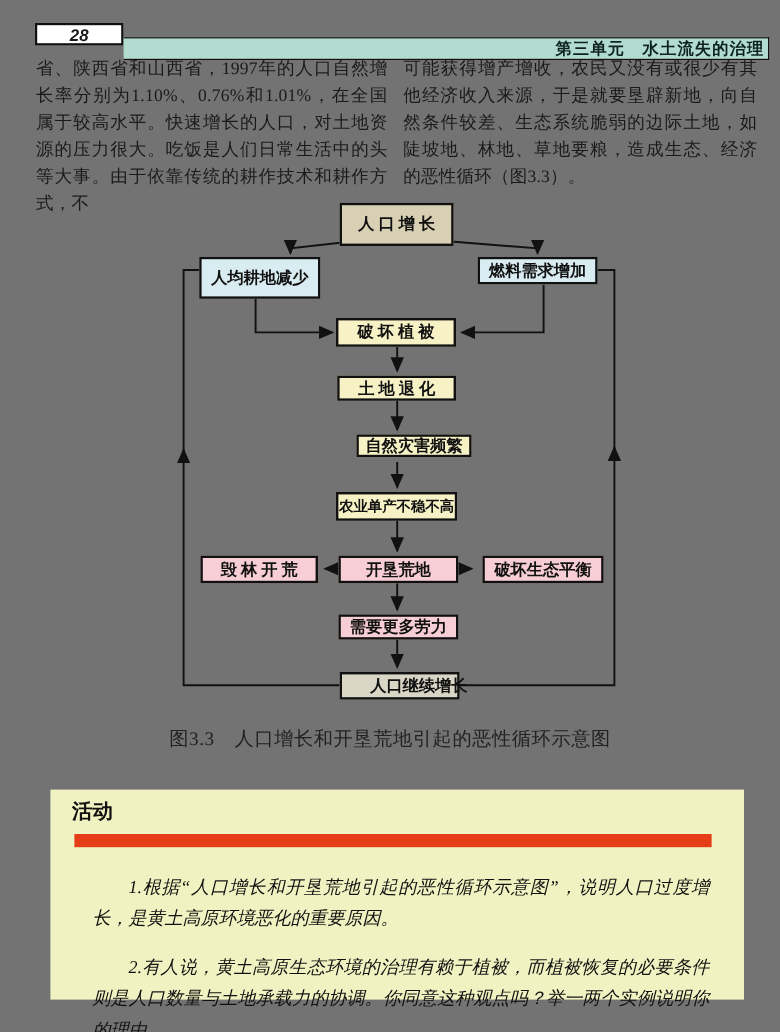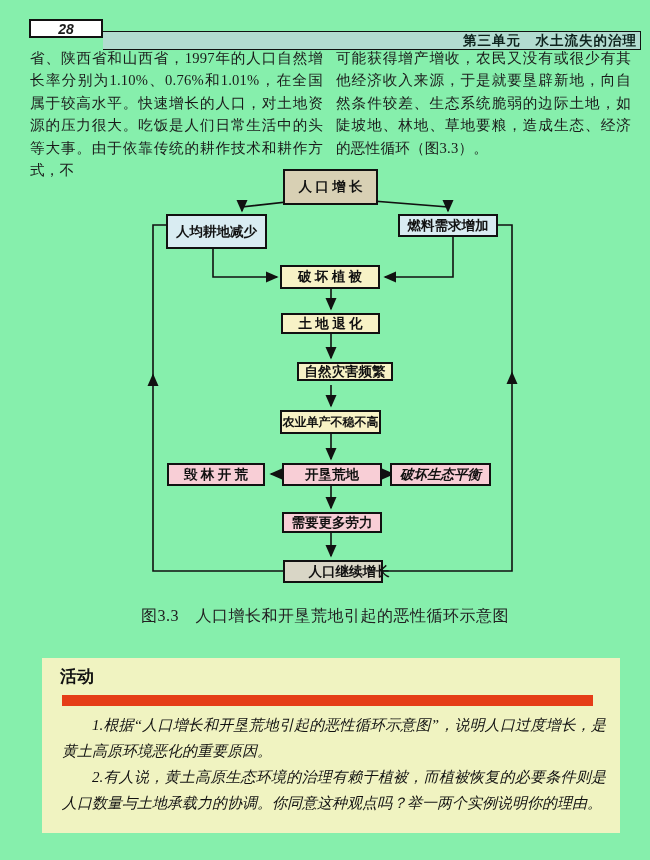--- a/index.html
+++ b/index.html
@@ -1,19 +1,19 @@
 <!DOCTYPE html>
 <html><head>
 <meta charset="utf-8">
 <style>
   html,body { margin:0; padding:0; }
   body { background:#e9e7e0; }
   .page {
     position:relative; width:650px; height:860px; margin:0 auto;
-    background:#86efac; overflow:hidden;
+    background:#737373; overflow:hidden;
     font-family:"Liberation Serif", serif; color:#1a1a1a;
   }
 
   
   .header { position:absolute; left:29px; top:19px; width:612px; height:19px; display:flex; }
   .pagenum-box {
     width:74px; height:100%; box-sizing:border-box; background:#ffffff;
     border:2px solid #111; display:flex; align-items:center; justify-content:center;
     font-family:"Liberation Sans", sans-serif; font-weight:bold; font-style:italic; font-size:14px;
   }
@@ -63,21 +63,21 @@
     position:absolute; left:18px; top:7px;
     font-family:"Liberation Sans", sans-serif; font-weight:bold; font-size:17px; color:#111;
   }
   .activity-bar {
     position:absolute; left:20px; top:37px; width:531px; height:11px; background:#e53d17;
   }
   .activity-text {
     position:absolute; left:20px; top:54px; width:544px;
     font-style:italic; font-size:15px; line-height:26px; text-align:justify; color:#111;
   }
-  .activity-text p { margin:0; text-indent:2em; }
+  .activity-text p { margin:15px; text-indent:2em; }
 </style>
 </head>
 <body>
 
 <div class="page">
 
   <div class="header">
     <div class="pagenum-box">28</div>
     <div class="unit-bar">
       <span>第三单元　水土流失的治理</span>
@@ -122,21 +122,21 @@
 
     <div class="node node-tan" style="left:283px; top:4px;   width:95px;  height:36px;">人 口 增 长</div>
     <div class="node node-blue" style="left:166px; top:49px;  width:101px; height:35px;">人均耕地减少</div>
     <div class="node node-blue" style="left:398px; top:49px;  width:100px; height:23px;">燃料需求增加</div>
     <div class="node node-yellow" style="left:280px; top:100px; width:100px; height:24px;">破 坏 植 被</div>
     <div class="node node-yellow" style="left:281px; top:148px; width:99px;  height:21px;">土 地 退 化</div>
     <div class="node node-yellow" style="left:297px; top:197px; width:96px;  height:19px;">自然灾害频繁</div>
     <div class="node node-yellow fs-small" style="left:280px; top:245px; width:101px; height:24px;">农业单产不稳不高</div>
     <div class="node node-pink" style="left:167px; top:298px; width:98px;  height:23px;">毁 林 开 荒</div>
     <div class="node node-pink" style="left:282px; top:298px; width:100px; height:23px;">开垦荒地</div>
-    <div class="node node-pink" style="left:390px; top:298px; width:101px; height:23px;font-style:italic;">破坏生态平衡</div>
+    <div class="node node-pink" style="left:402px; top:298px; width:101px; height:23px;">破坏生态平衡</div>
     <div class="node node-pink" style="left:282px; top:347px; width:100px; height:21px;">需要更多劳力</div>
     <div class="node node-gray" style="left:283px; top:395px; width:100px; height:23px;">人口继续增长</div>
   </div>
 
   <div class="caption">图3.3　人口增长和开垦荒地引起的恶性循环示意图</div>
 
   <div class="activity">
     <div class="activity-title">活动</div>
     <div class="activity-bar"></div>
     <div class="activity-text">

